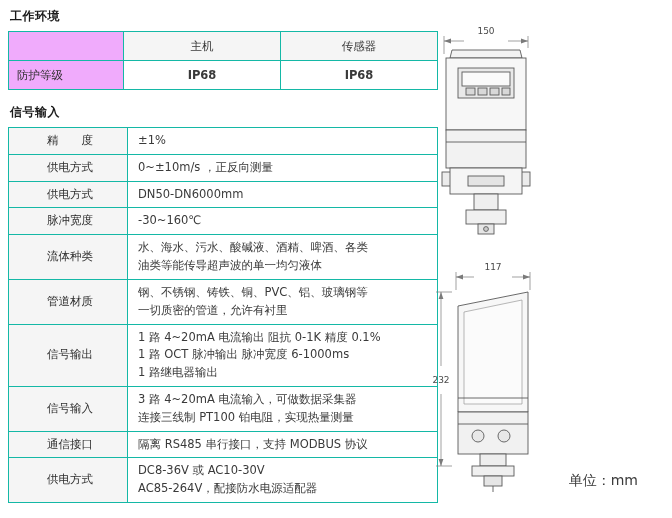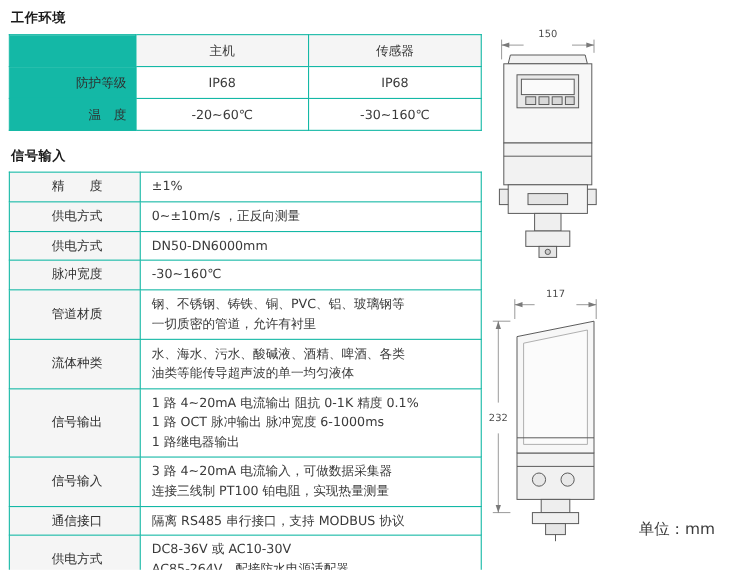--- a/index.html
+++ b/index.html
@@ -42,32 +42,33 @@
     border: 1px solid #14b8a6;
     font-size: 11.5px;
     color: #3a3a3a;
     padding: 4px 8px;
     vertical-align: middle;
     font-weight: normal;
   }
   .env-table td.label,
   .env-table th.label {
     width: 98px;
-    background: #14b8a6;
-    text-align: right;
+    background: #f0abfc;
+    text-align: left;
     color: #2f2f2f;
   }
   .env-table th {
     background: #f5f5f5;
     text-align: center;
     height: 20px;
   }
   .env-table td.val {
     text-align: center;
     height: 20px;
+    font-weight: bold;
   }
   .env-table .corner {
     background: #f5f5f5;
   }
   .param-table td.label {
     width: 98px;
     background: #f5f5f5;
     text-align: center;
     color: #2f2f2f;
     line-height: 1.55;
@@ -76,21 +77,21 @@
   .param-table td.val {
     text-align: left;
     line-height: 1.55;
     padding-left: 10px;
   }
   .param-table td.val div {
     white-space: nowrap;
   }
   .right-col {
     position: absolute;
-    left: 428px;
+    left: 416px;
     top: 0;
     width: 232px;
     height: 518px;
   }
   .unit-note {
     position: absolute;
     right: 10px;
     bottom: 28px;
     font-size: 14px;
     color: #3a3a3a;
@@ -111,25 +112,20 @@
           <tr>
         <th class="corner label"></th>
         <th>主机</th>
         <th>传感器</th>
       </tr>
       <tr>
         <td class="label">防护等级</td>
         <td class="val">IP68</td>
         <td class="val">IP68</td>
       </tr>
-      <tr>
-        <td class="label">温　度</td>
-        <td class="val">-20~60℃</td>
-        <td class="val">-30~160℃</td>
-      </tr>
     </tbody>
       </table>
 
     <div class="section-title" style="margin-top:14px;">信号输入</div>
 
     <table class="spec param-table">
       <tbody>
           <tr>
         <td class="label">精　　度</td>
         <td class="val">
@@ -148,31 +144,31 @@
           <div>DN50-DN6000mm</div>
         </td>
       </tr>
       <tr>
         <td class="label">脉冲宽度</td>
         <td class="val">
           <div>-30~160℃</div>
         </td>
       </tr>
       <tr>
+        <td class="label">流体种类</td>
+        <td class="val">
+          <div>水、海水、污水、酸碱液、酒精、啤酒、各类</div>
+          <div>油类等能传导超声波的单一均匀液体</div>
+        </td>
+      </tr>
+      <tr>
         <td class="label">管道材质</td>
         <td class="val">
           <div>钢、不锈钢、铸铁、铜、PVC、铝、玻璃钢等</div>
           <div>一切质密的管道，允许有衬里</div>
-        </td>
-      </tr>
-      <tr>
-        <td class="label">流体种类</td>
-        <td class="val">
-          <div>水、海水、污水、酸碱液、酒精、啤酒、各类</div>
-          <div>油类等能传导超声波的单一均匀液体</div>
         </td>
       </tr>
       <tr>
         <td class="label">信号输出</td>
         <td class="val">
           <div>1 路 4~20mA 电流输出 阻抗 0-1K 精度 0.1%</div>
           <div>1 路 OCT 脉冲输出 脉冲宽度 6-1000ms</div>
           <div>1 路继电器输出</div>
         </td>
       </tr>

